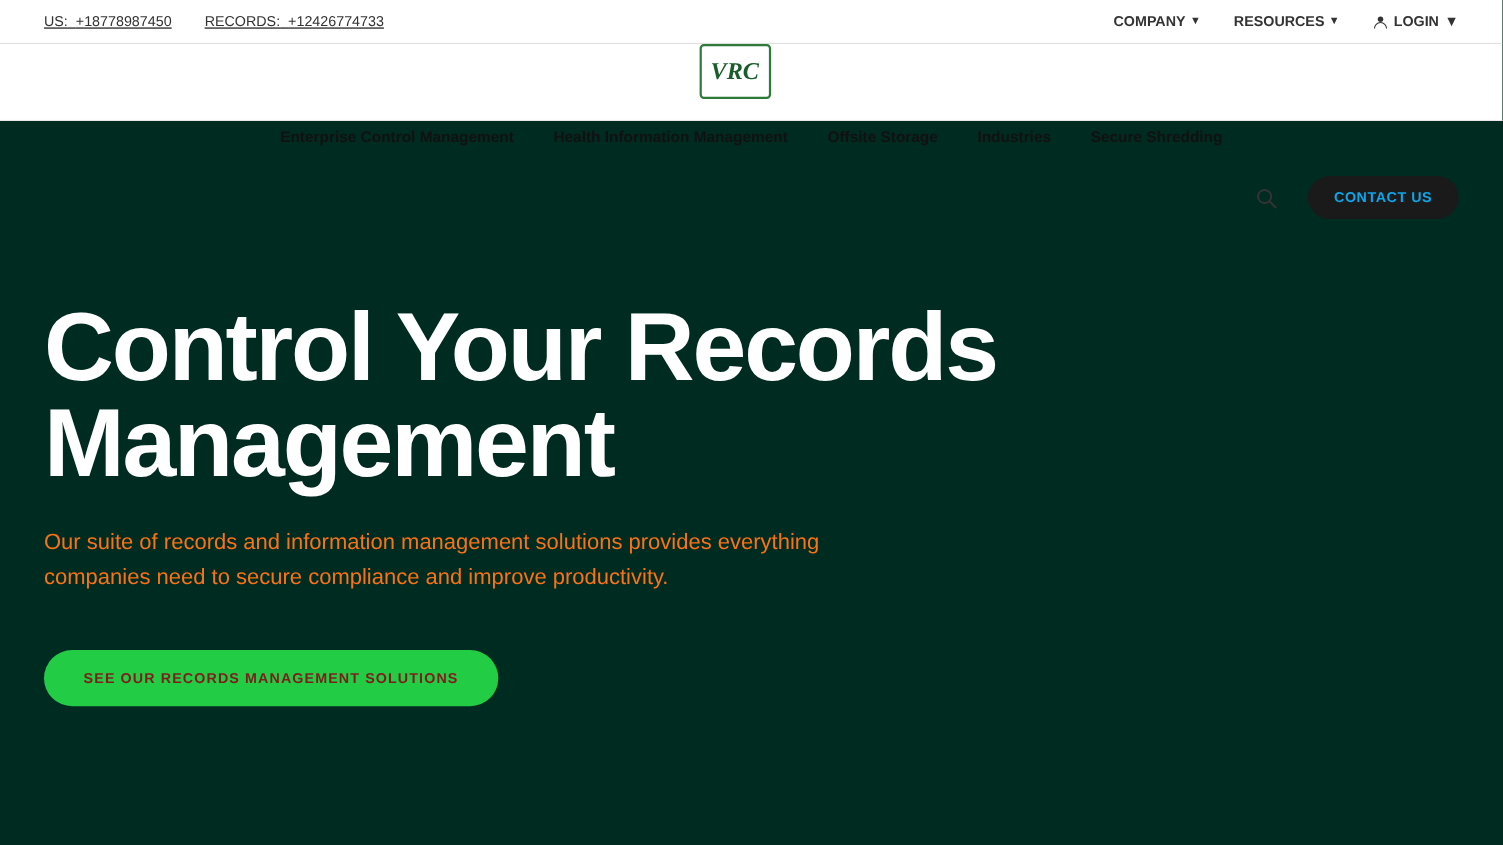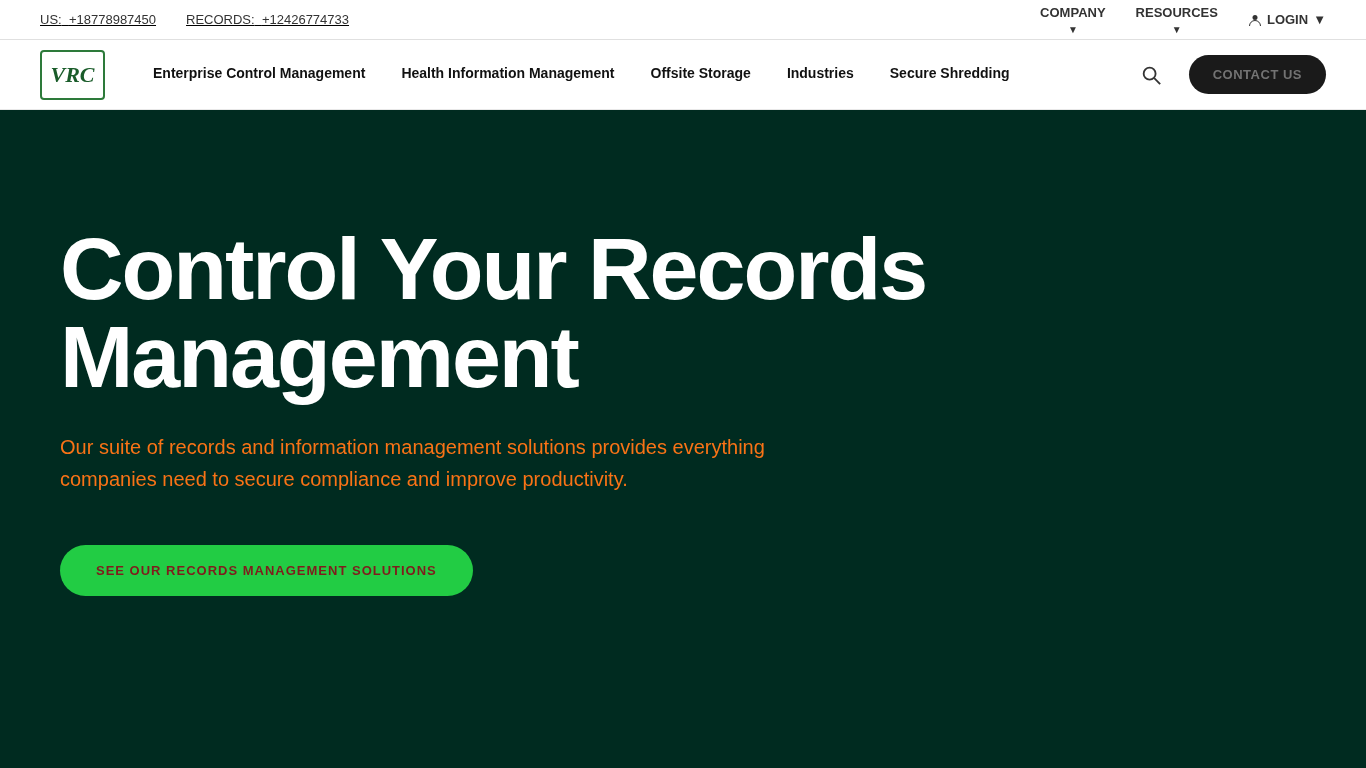--- a/index.html
+++ b/index.html
@@ -31,21 +31,20 @@
       align-items: center;
     }
     .top-bar-link {
       font-size: 13px;
       color: #333;
       font-weight: 600;
       cursor: pointer;
       display: flex;
       align-items: center;
       gap: 4px;
-      flex-direction: column;
     }
     .top-bar-link .caret {
       font-size: 10px;
     }
     .login-link {
       display: flex;
       align-items: flex-end;
       gap: 5px;
       font-size: 13px;
       color: #333;
@@ -55,20 +54,21 @@
 
     
     .navbar {
       background: #fff;
       display: flex;
       align-items: center;
       padding: 0 40px;
       height: 70px;
       border-bottom: 1px solid #e8e8e8;
       gap: 0;
+      flex-direction: column;
     }
     .logo-box {
       display: flex;
       align-items: center;
       justify-content: center;
       width: 65px;
       height: 50px;
       border: 2px solid #2d7a3a;
       border-radius: 4px;
       background: #fff;
@@ -112,39 +112,40 @@
       border: none;
       cursor: pointer;
       display: flex;
       align-items: center;
       justify-content: center;
       width: 36px;
       height: 36px;
     }
     .contact-btn {
       background: #1a1a1a;
-      color: #737373;
+      color: #0ea5e9;
       border: none;
       border-radius: 30px;
       padding: 12px 24px;
       font-size: 13px;
       font-weight: 700;
       letter-spacing: 0.5px;
       cursor: pointer;
       white-space: nowrap;
     }
 
     
     .hero {
       background: #002b20;
       min-height: 600px;
-      padding: 80px 60px 80px 60px;
+      padding: 80px 60px 80px 40px;
       display: flex;
       flex-direction: column;
       justify-content: center;
+      margin-top: 46px;
     }
     .hero-title {
       font-size: 88px;
       font-weight: 900;
       color: #fff;
       line-height: 1.0;
       letter-spacing: -2px;
       margin-bottom: 30px;
       max-width: 900px;
     }

